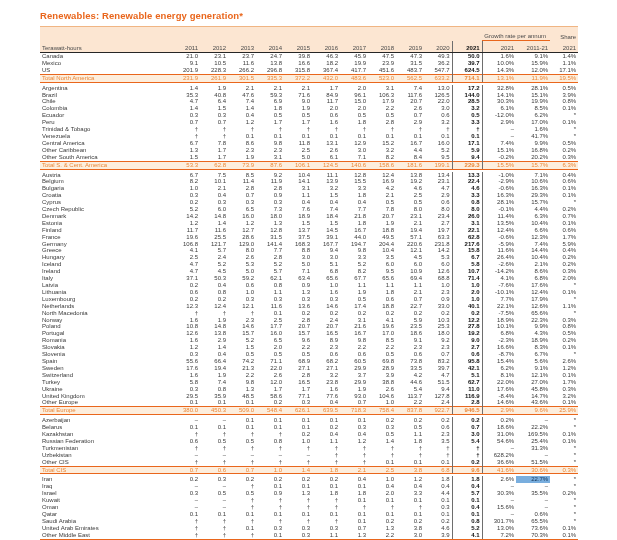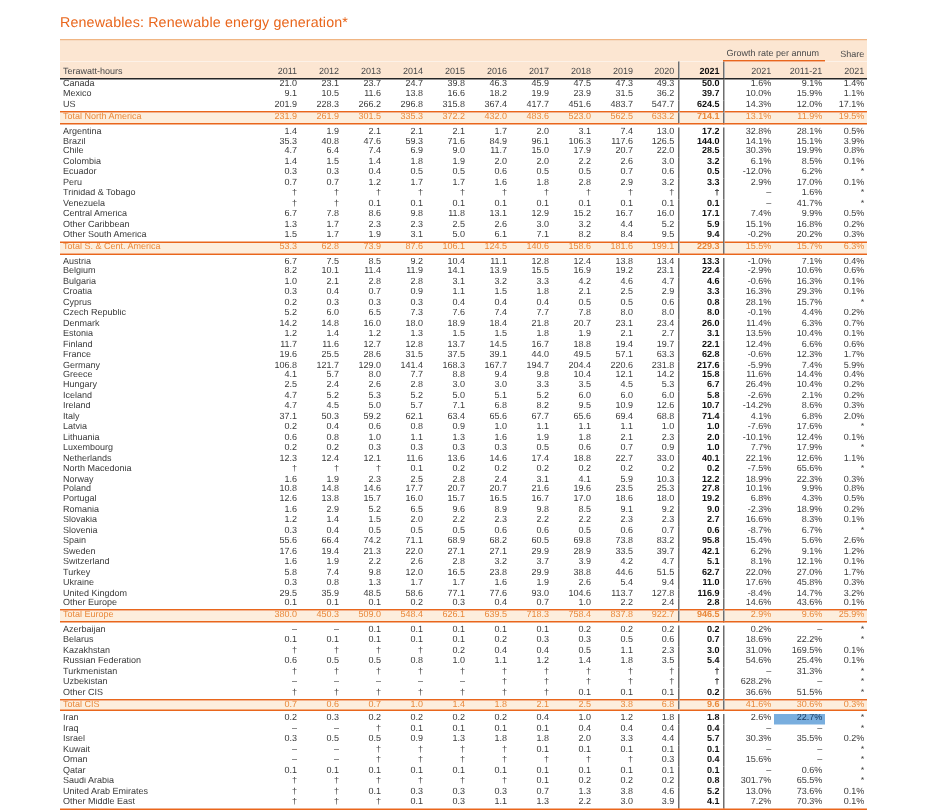--- a/index.html
+++ b/index.html
@@ -1,18 +1,18 @@
 <!DOCTYPE html>
 <html><head>
 <meta charset="utf-8">
 <style>
   html,body{margin:0;padding:0;background:#fff;}
   body{width:617px;height:540px;overflow:hidden;font-family:"Liberation Sans",sans-serif;}
   .page{padding:6px 0 0 40px;}
-  .title{color:#e9661c;font-weight:normal;font-size:9.5px;margin:4px 0 5px 0;letter-spacing:0.1px;}
+  .title{color:#e9661c;font-weight:bold;font-size:9.5px;margin:4px 0 5px 0;letter-spacing:0.1px;}
   table{border-collapse:collapse;table-layout:fixed;width:538px;border-bottom:2px solid #e9661c;}
   td{font-size:6px;line-height:6.9px;height:6.9px;padding:0 2px 0 0;text-align:right;color:#3a3a3a;
      white-space:nowrap;overflow:hidden;vertical-align:bottom;}
   td.name{text-align:left;padding-left:2px;padding-right:0;}
   thead td{background:#fce6d2;color:#4a4a4a;}
   thead tr.band-top td{border-top:1px solid #f0b583;height:13px;}
   thead tr.year-row td{border-bottom:1px solid #262626;height:11px;font-size:6px;}
   .growth-head{text-align:center;border-bottom:1px solid #e9661c;font-size:6px;}
   .share-head{font-size:6px;}
   td.c2021{font-weight:bold;color:#111;border-left:1px solid #6e6e6e;border-right:1px solid #6e6e6e;}

